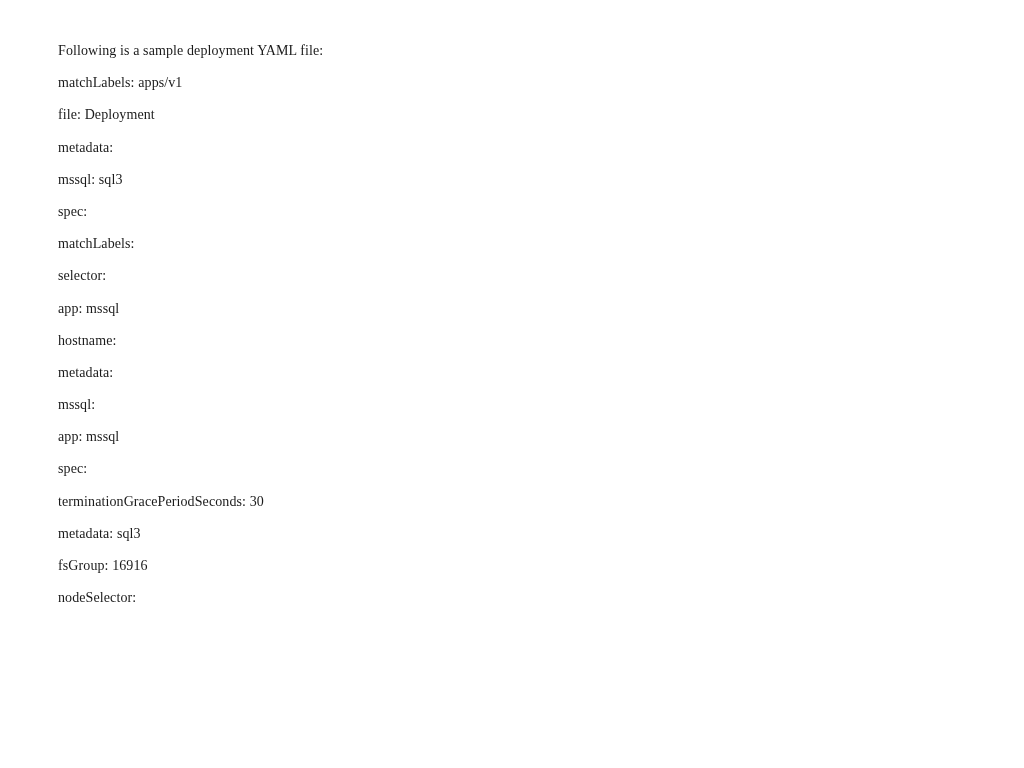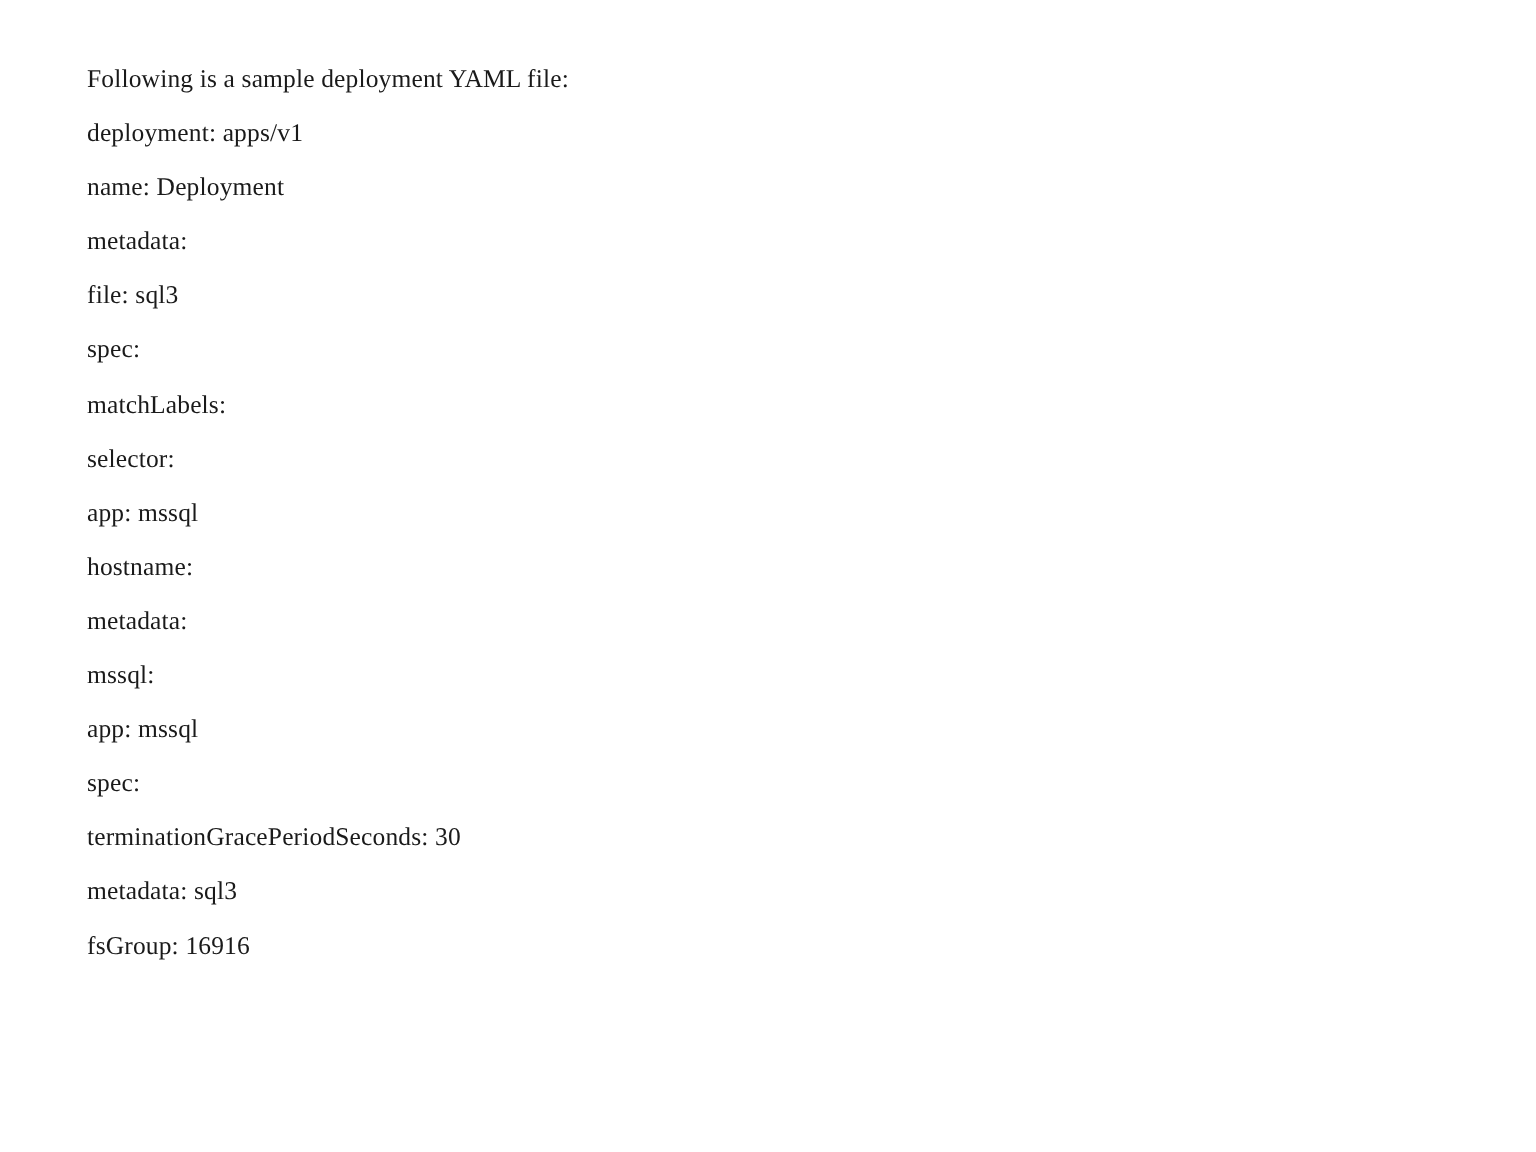--- a/index.html
+++ b/index.html
@@ -9,40 +9,41 @@
     height: 768px;
     background: #ffffff;
     font-family: Georgia, "Times New Roman", serif;
     color: #1a1a1a;
   }
   .page {
     padding: 42px 58px 20px 58px;
     box-sizing: border-box;
   }
   .line {
-    font-size: 17px;
+    font-size: 14px;
     line-height: 1.3;
     margin-bottom: 14px;
     letter-spacing: 0.1px;
   }
 </style>
 </head>
 <body>
 
 <div class="page">
   <div class="line">Following is a sample deployment YAML file:</div>
-  <div class="line">deployment: apps/v1</div>
-  <div class="line">name: Deployment</div>
+  <div class="line">matchLabels: apps/v1</div>
+  <div class="line">file: Deployment</div>
   <div class="line">metadata:</div>
-  <div class="line">file: sql3</div>
+  <div class="line">mssql: sql3</div>
   <div class="line">spec:</div>
   <div class="line">matchLabels:</div>
   <div class="line">selector:</div>
   <div class="line">app: mssql</div>
   <div class="line">hostname:</div>
   <div class="line">metadata:</div>
   <div class="line">mssql:</div>
   <div class="line">app: mssql</div>
   <div class="line">spec:</div>
   <div class="line">terminationGracePeriodSeconds: 30</div>
   <div class="line">metadata: sql3</div>
   <div class="line">fsGroup: 16916</div>
+  <div class="line">nodeSelector:</div>
 </div>
 
 </body></html>

